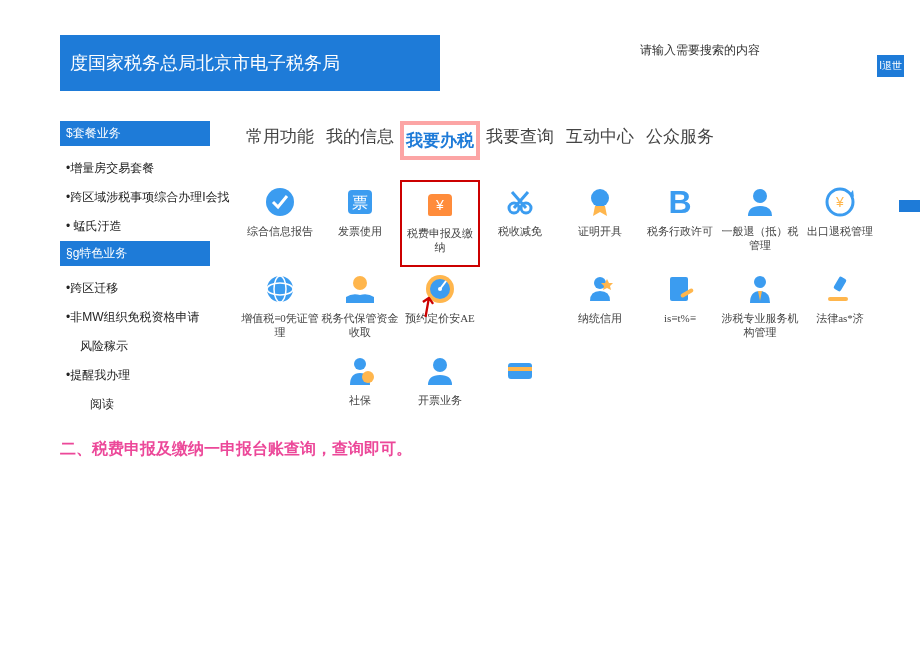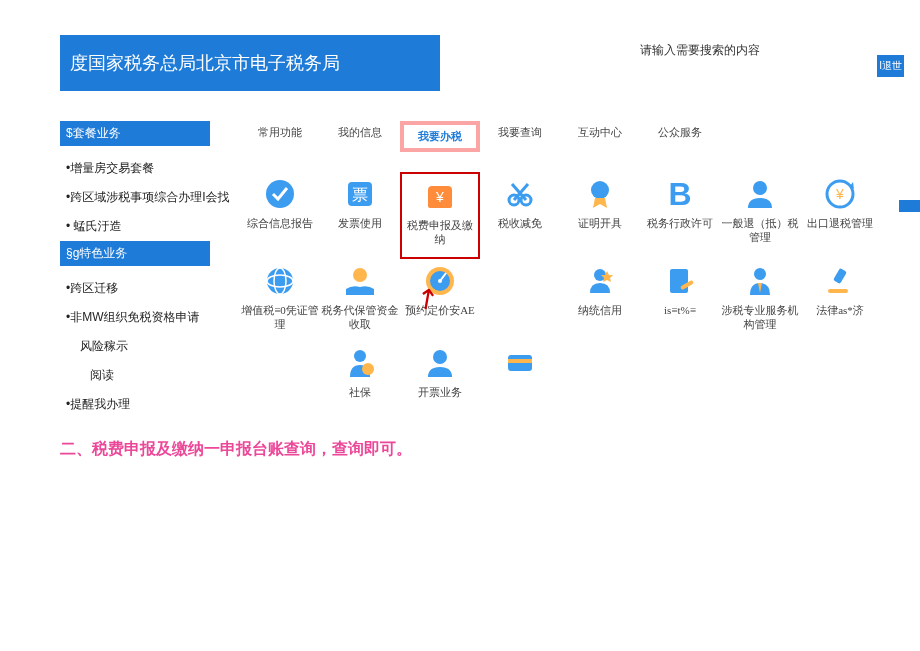--- a/index.html
+++ b/index.html
@@ -11,21 +11,21 @@
     .exit-btn { position: absolute; right: 16px; top: 55px; background: #1e7bd8; color: #fff; padding: 4px 2px; font-size: 10px; border-left: 2px solid #fff; }
     
     .main-wrap { display: flex; margin-top: 30px; }
     
     .sidebar { width: 240px; padding-left: 60px; font-size: 12px; }
     .side-header { background: #1e7bd8; color: #fff; padding: 4px 6px; font-size: 12px; margin-bottom: 8px; display: inline-block; min-width: 150px; }
     .side-item { padding: 6px 0 6px 6px; color: #222; font-size: 12px; }
     
     .content { flex: 1; }
     .tabs { display: flex; gap: 0; margin-bottom: 20px; }
-    .tab { width: 80px; text-align: center; font-size: 11px; color: #444; padding: 4px 0; }
+    .tab { width: 80px; text-align: center; font-size: 17px; color: #444; padding: 4px 0; }
     .tab.active { color: #1e7bd8; border: 4px solid #fca5a5; font-weight: bold; }
     
     .grid { display: flex; flex-wrap: wrap; position: relative; }
     .cell { width: 80px; text-align: center; padding: 4px 0 10px 0; font-size: 11px; color: #444; }
     .cell .ic { width: 36px; height: 36px; margin: 0 auto 4px auto; display: flex; align-items: center; justify-content: center; }
     .cell .lbl { line-height: 1.3; font-family: Liberation Serif, serif; }
     .highlight-box { border: 2px solid #c00; }
     
     .arrow { position: absolute; color: #c00; font-size: 28px; transform: rotate(-35deg); pointer-events: none; }
     
@@ -48,22 +48,22 @@
 <div class="main-wrap">
   <div class="sidebar">
     <div class="side-header">$套餐业务</div>
     <div class="side-item">•增量房交易套餐</div>
     <div class="side-item">•跨区域涉税事项综合办理I会找</div>
     <div class="side-item">•  蜢氏汙造</div>
     <div class="side-header">§g特色业务</div>
     <div class="side-item">•跨区迁移</div>
     <div class="side-item">•非MW组织免税资格申请</div>
     <div class="side-item" style="padding-left:20px">风险稼示</div>
+    <div class="side-item">•提醒我办理</div>
     <div class="side-item" style="padding-left:30px">阅读</div>
-    <div class="side-item">•提醒我办理</div>
   </div>
 
   <div class="content">
     <div class="tabs">
       <div class="tab">常用功能</div>
       <div class="tab">我的信息</div>
       <div class="tab active">我要办税</div>
       <div class="tab">我要查询</div>
       <div class="tab">互动中心</div>
       <div class="tab">公众服务</div>

